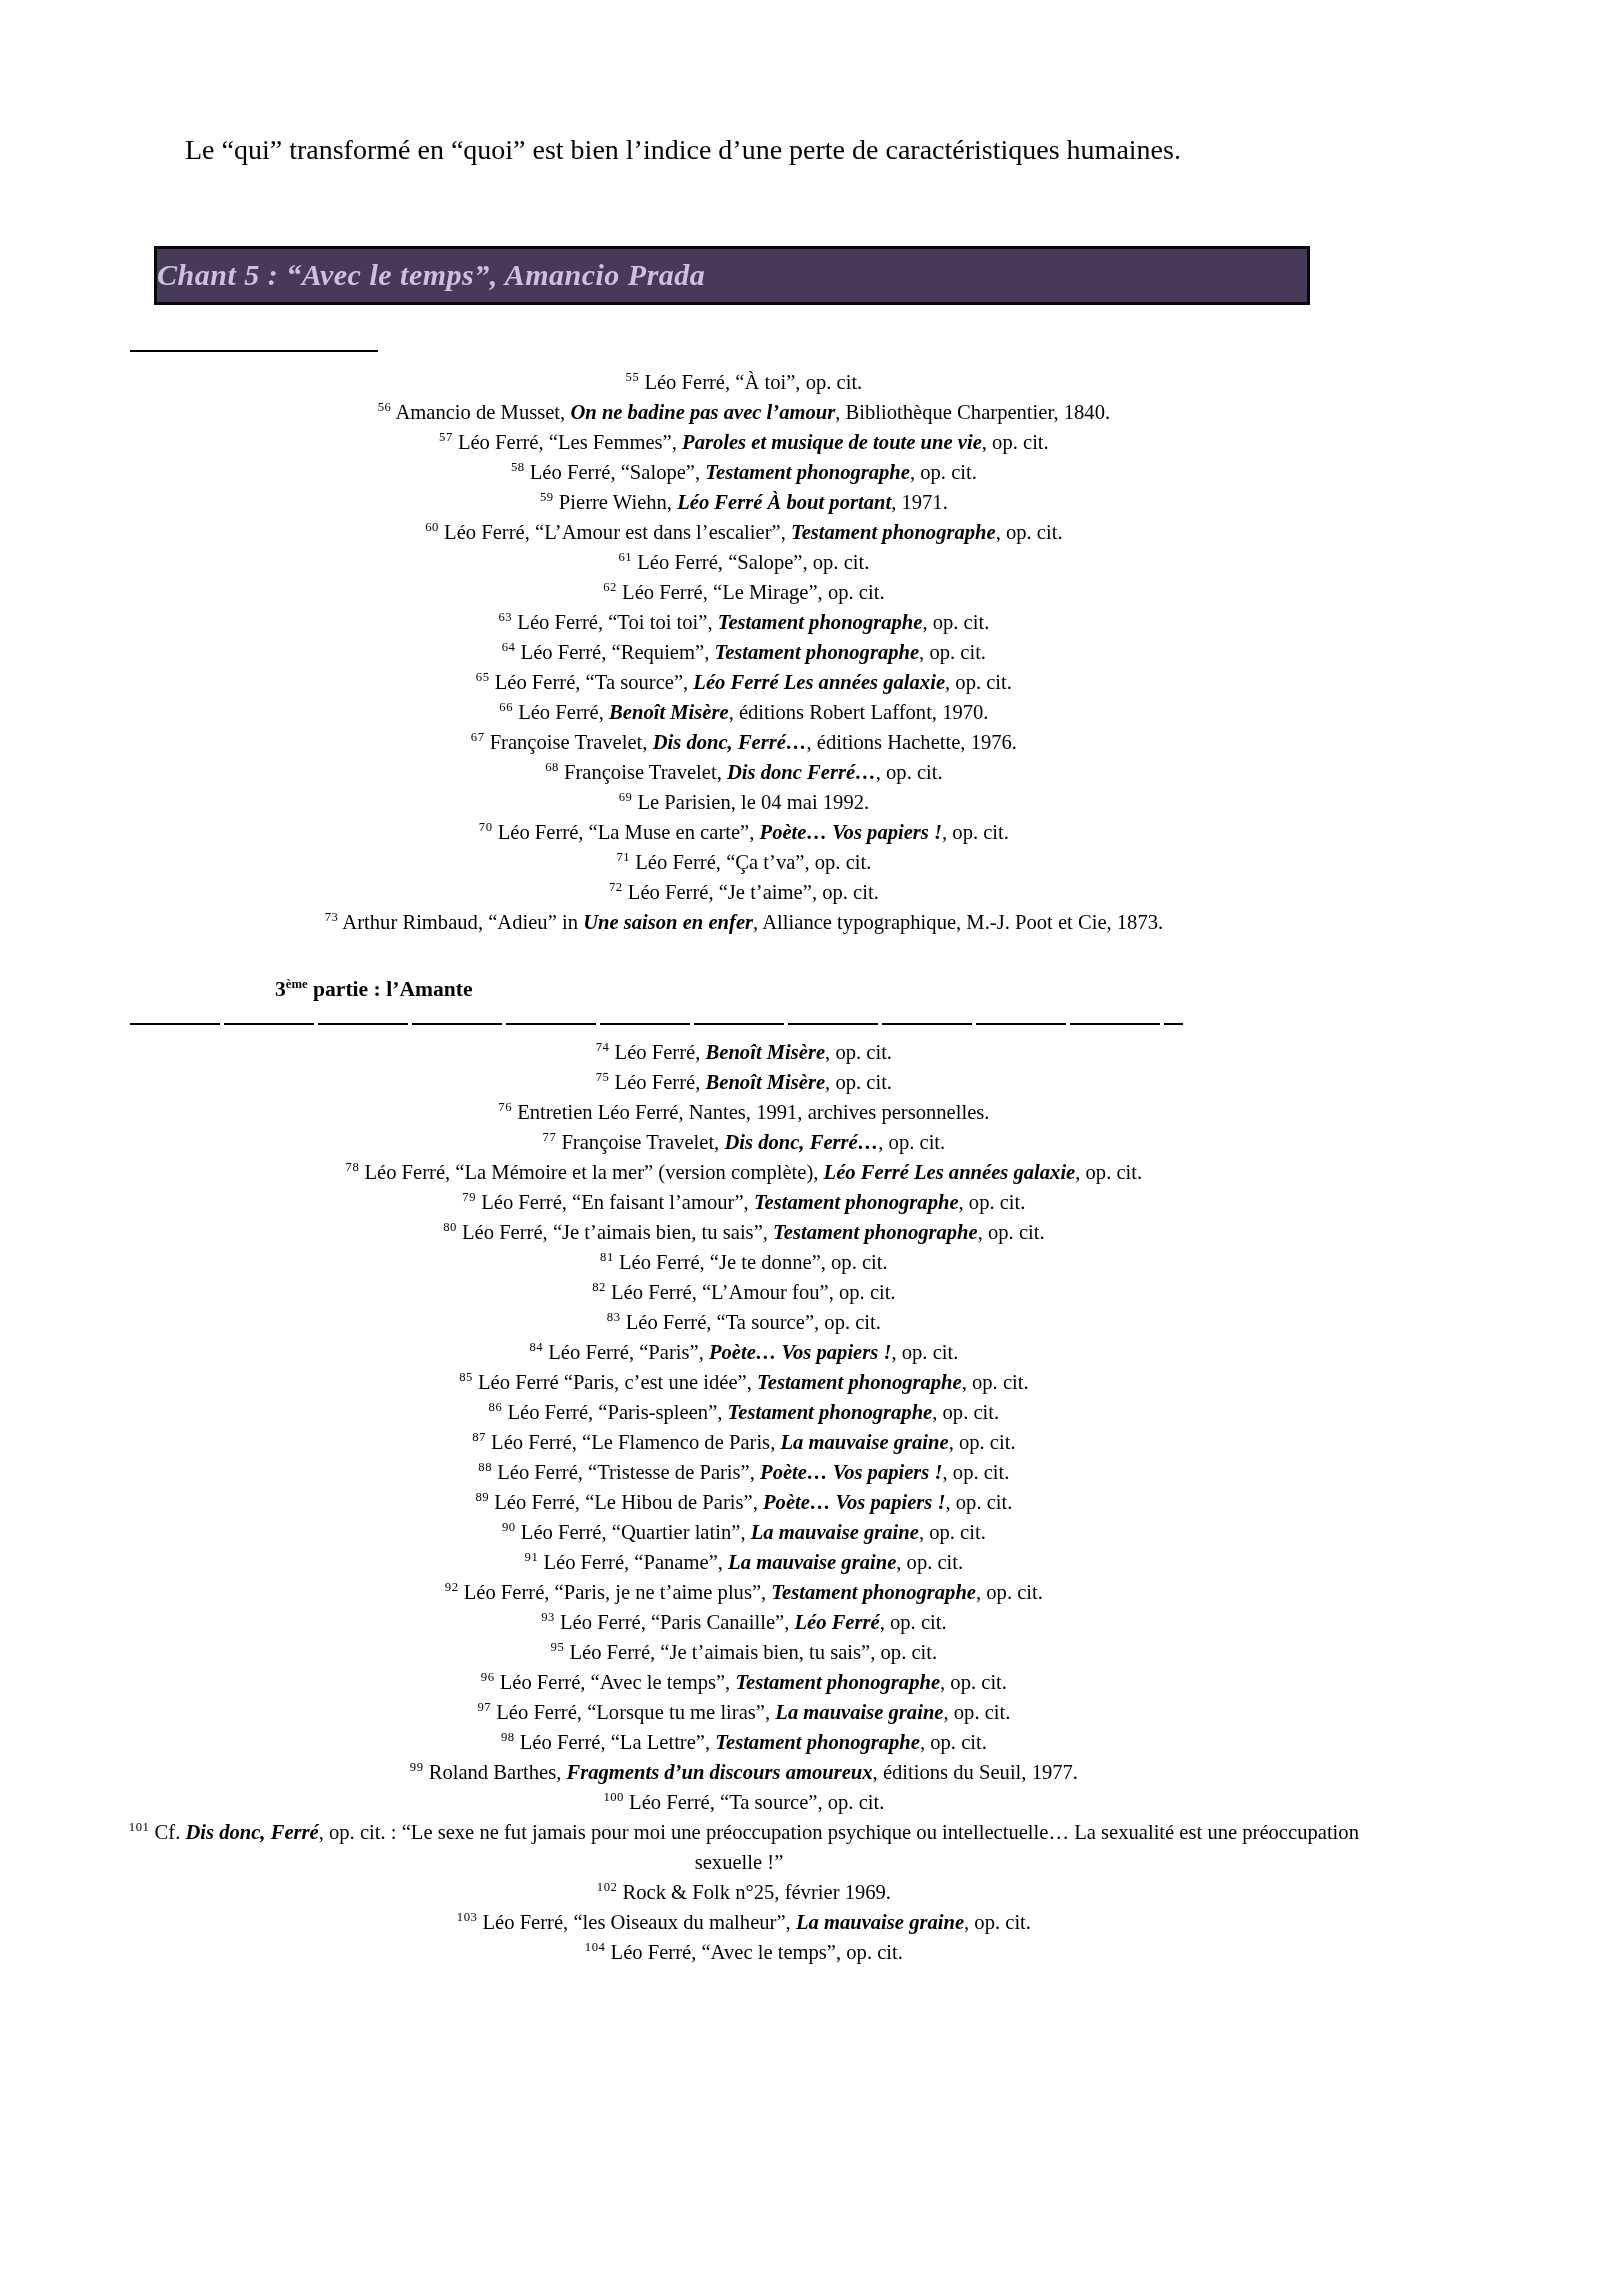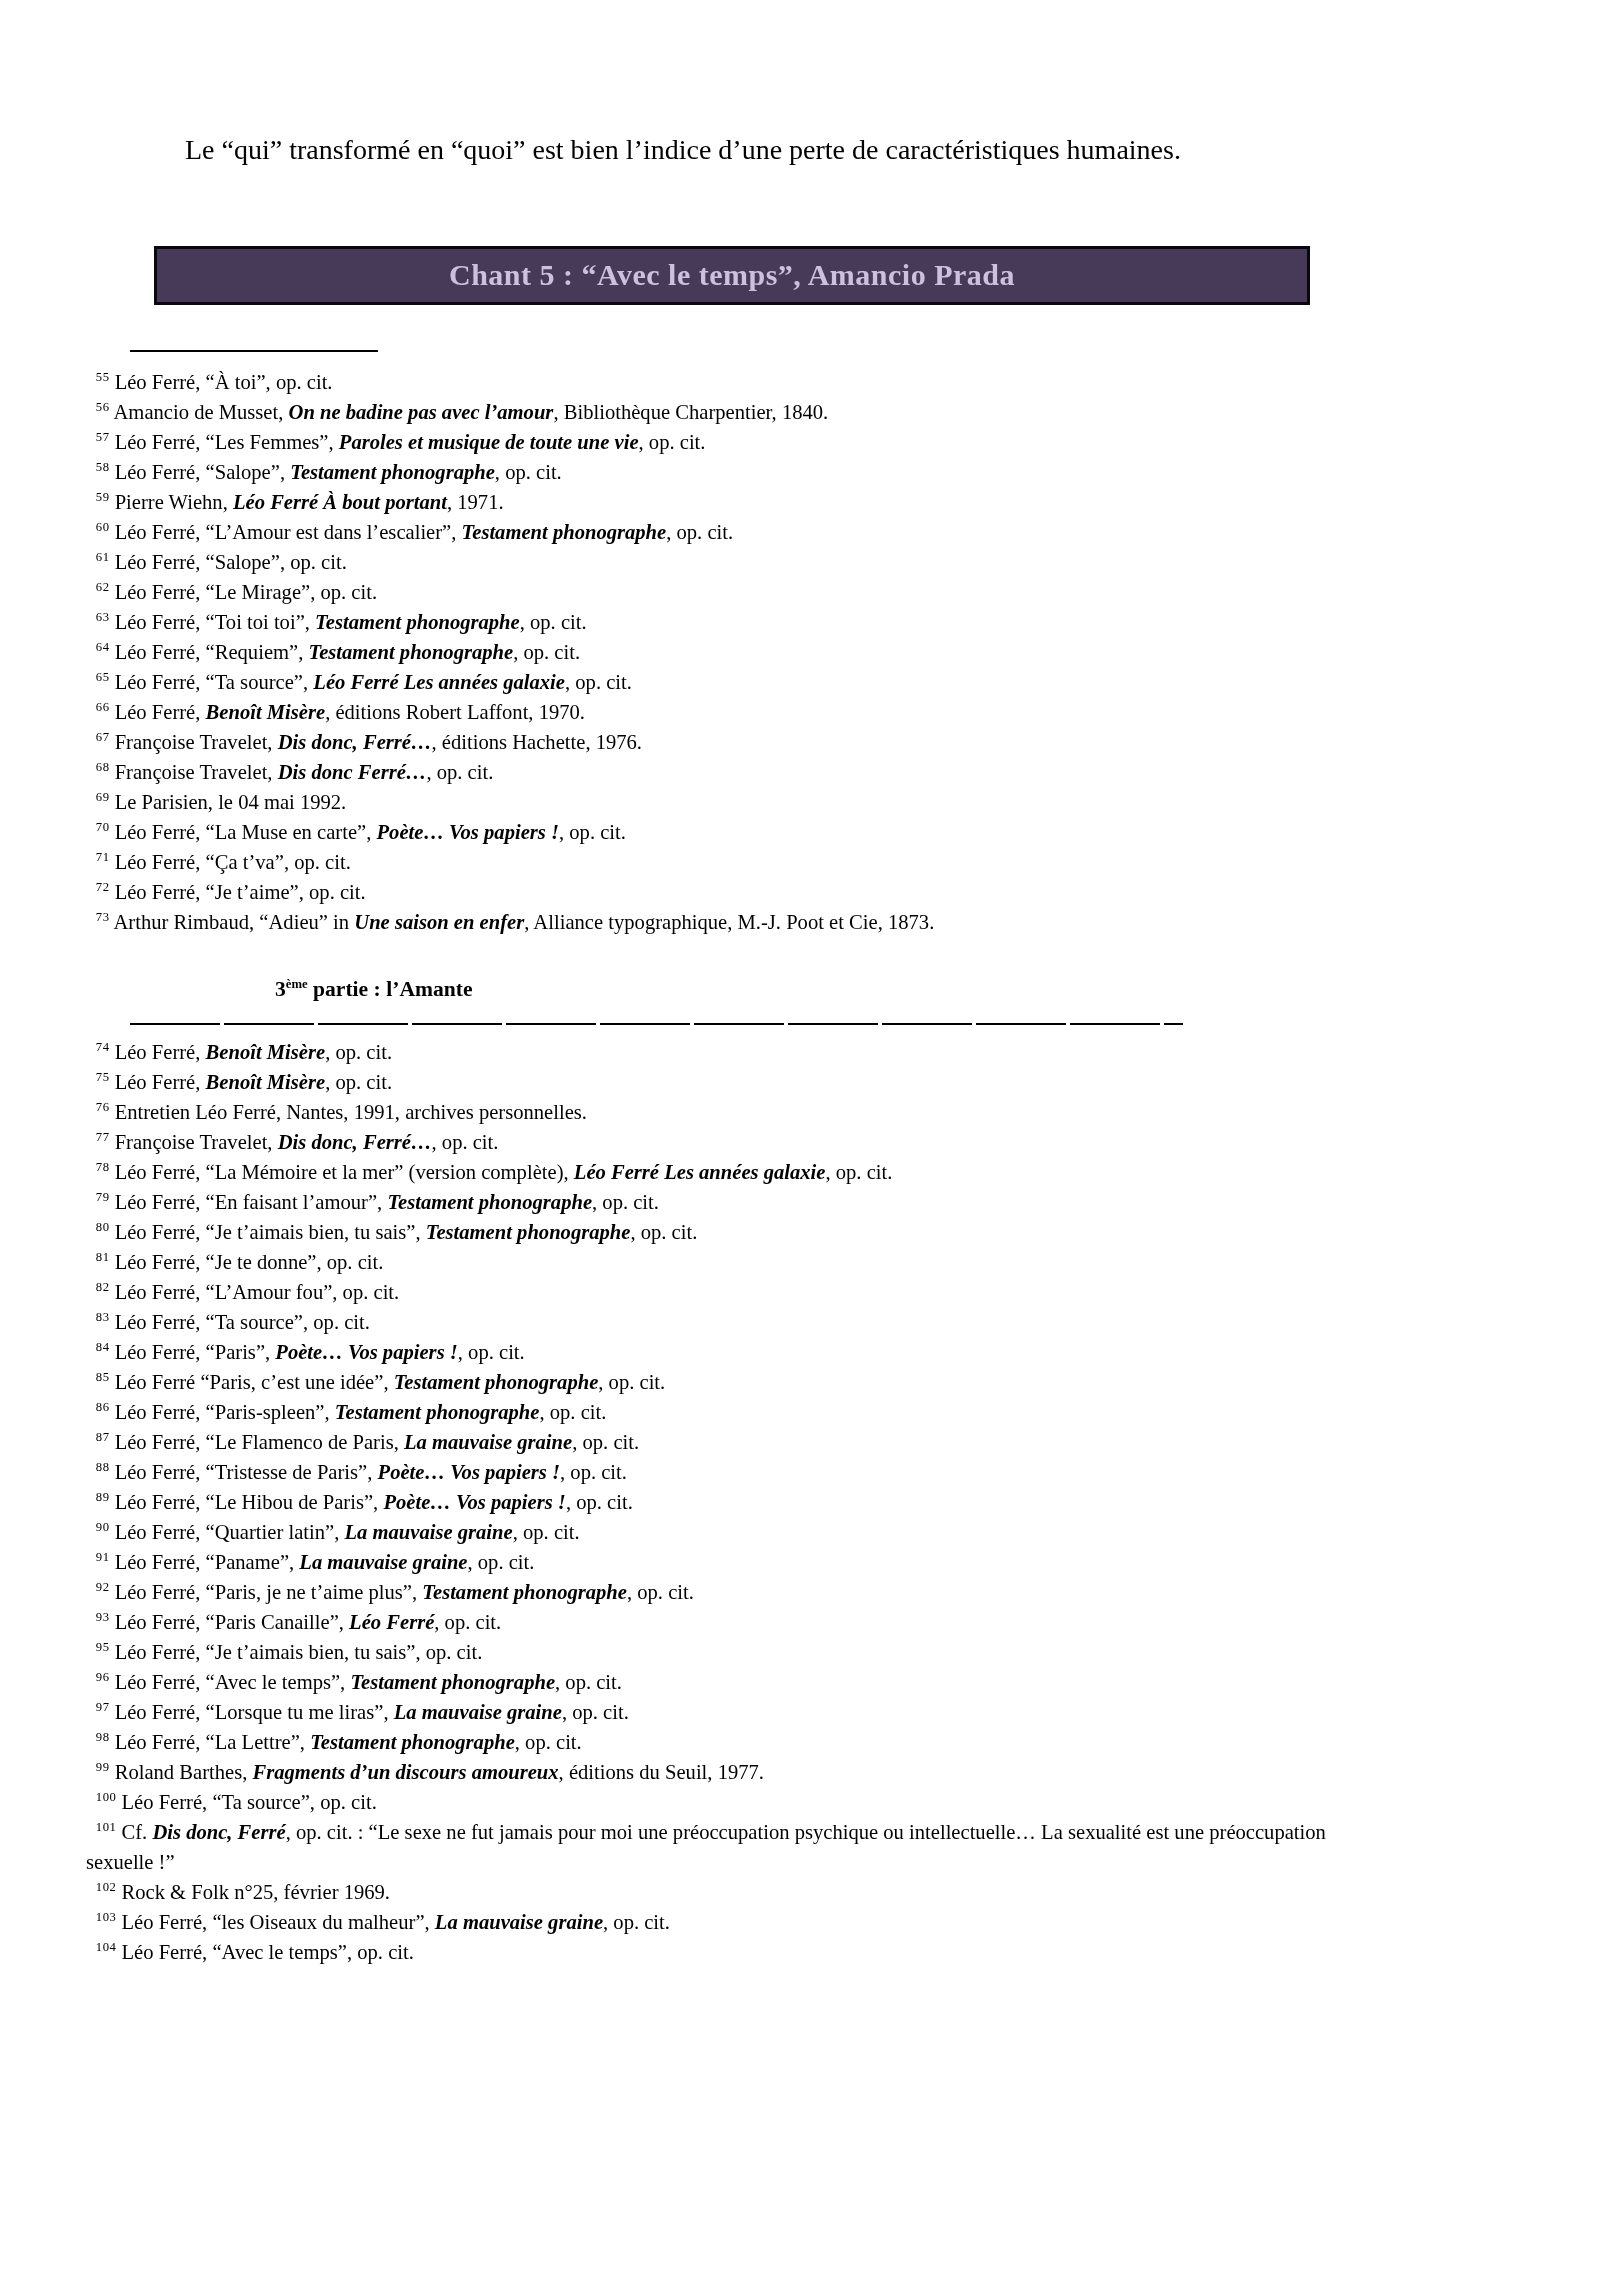--- a/index.html
+++ b/index.html
@@ -18,41 +18,42 @@
     margin: 116px 261px 0 152px;
     font-size: 28px;
     line-height: 67px;
     text-align: justify;
     text-indent: 33px;
   }
   .banner {
     margin: 63px 258px 0 154px;
     background: #473a59;
     border: 3.9px solid #08080f;
-    text-align: center;
+    text-align: left;
     padding: 8.8px 0 9.8px 0;
+    font-style: italic;
   }
   .banner-title {
     color: #cdc0dc;
     font-weight: bold;
     font-size: 30px;
     letter-spacing: 0.5px;
   }
   .fn-separator-short {
     width: 248px; height: 0;
     border-top: 2.9px solid #000;
     margin: 45px 0 15.7px 130px;
   }
   .footnotes { margin: 0; }
   .footnote {
     margin: 0 176px 0 86px;
     font-size: 20.6px;
     line-height: 30px;
     text-indent: 9.8px;
-    text-align: left;
+    text-align: center;
   }
   .footnote sup.fn-num {
     font-size: 12.7px;
     line-height: 0;
     letter-spacing: 0.5px;
   }
   .footnote em { font-style: italic; font-weight: bold; }
   .section-heading {
     margin: 39px 0 0 275px;
     font-size: 21.6px;

